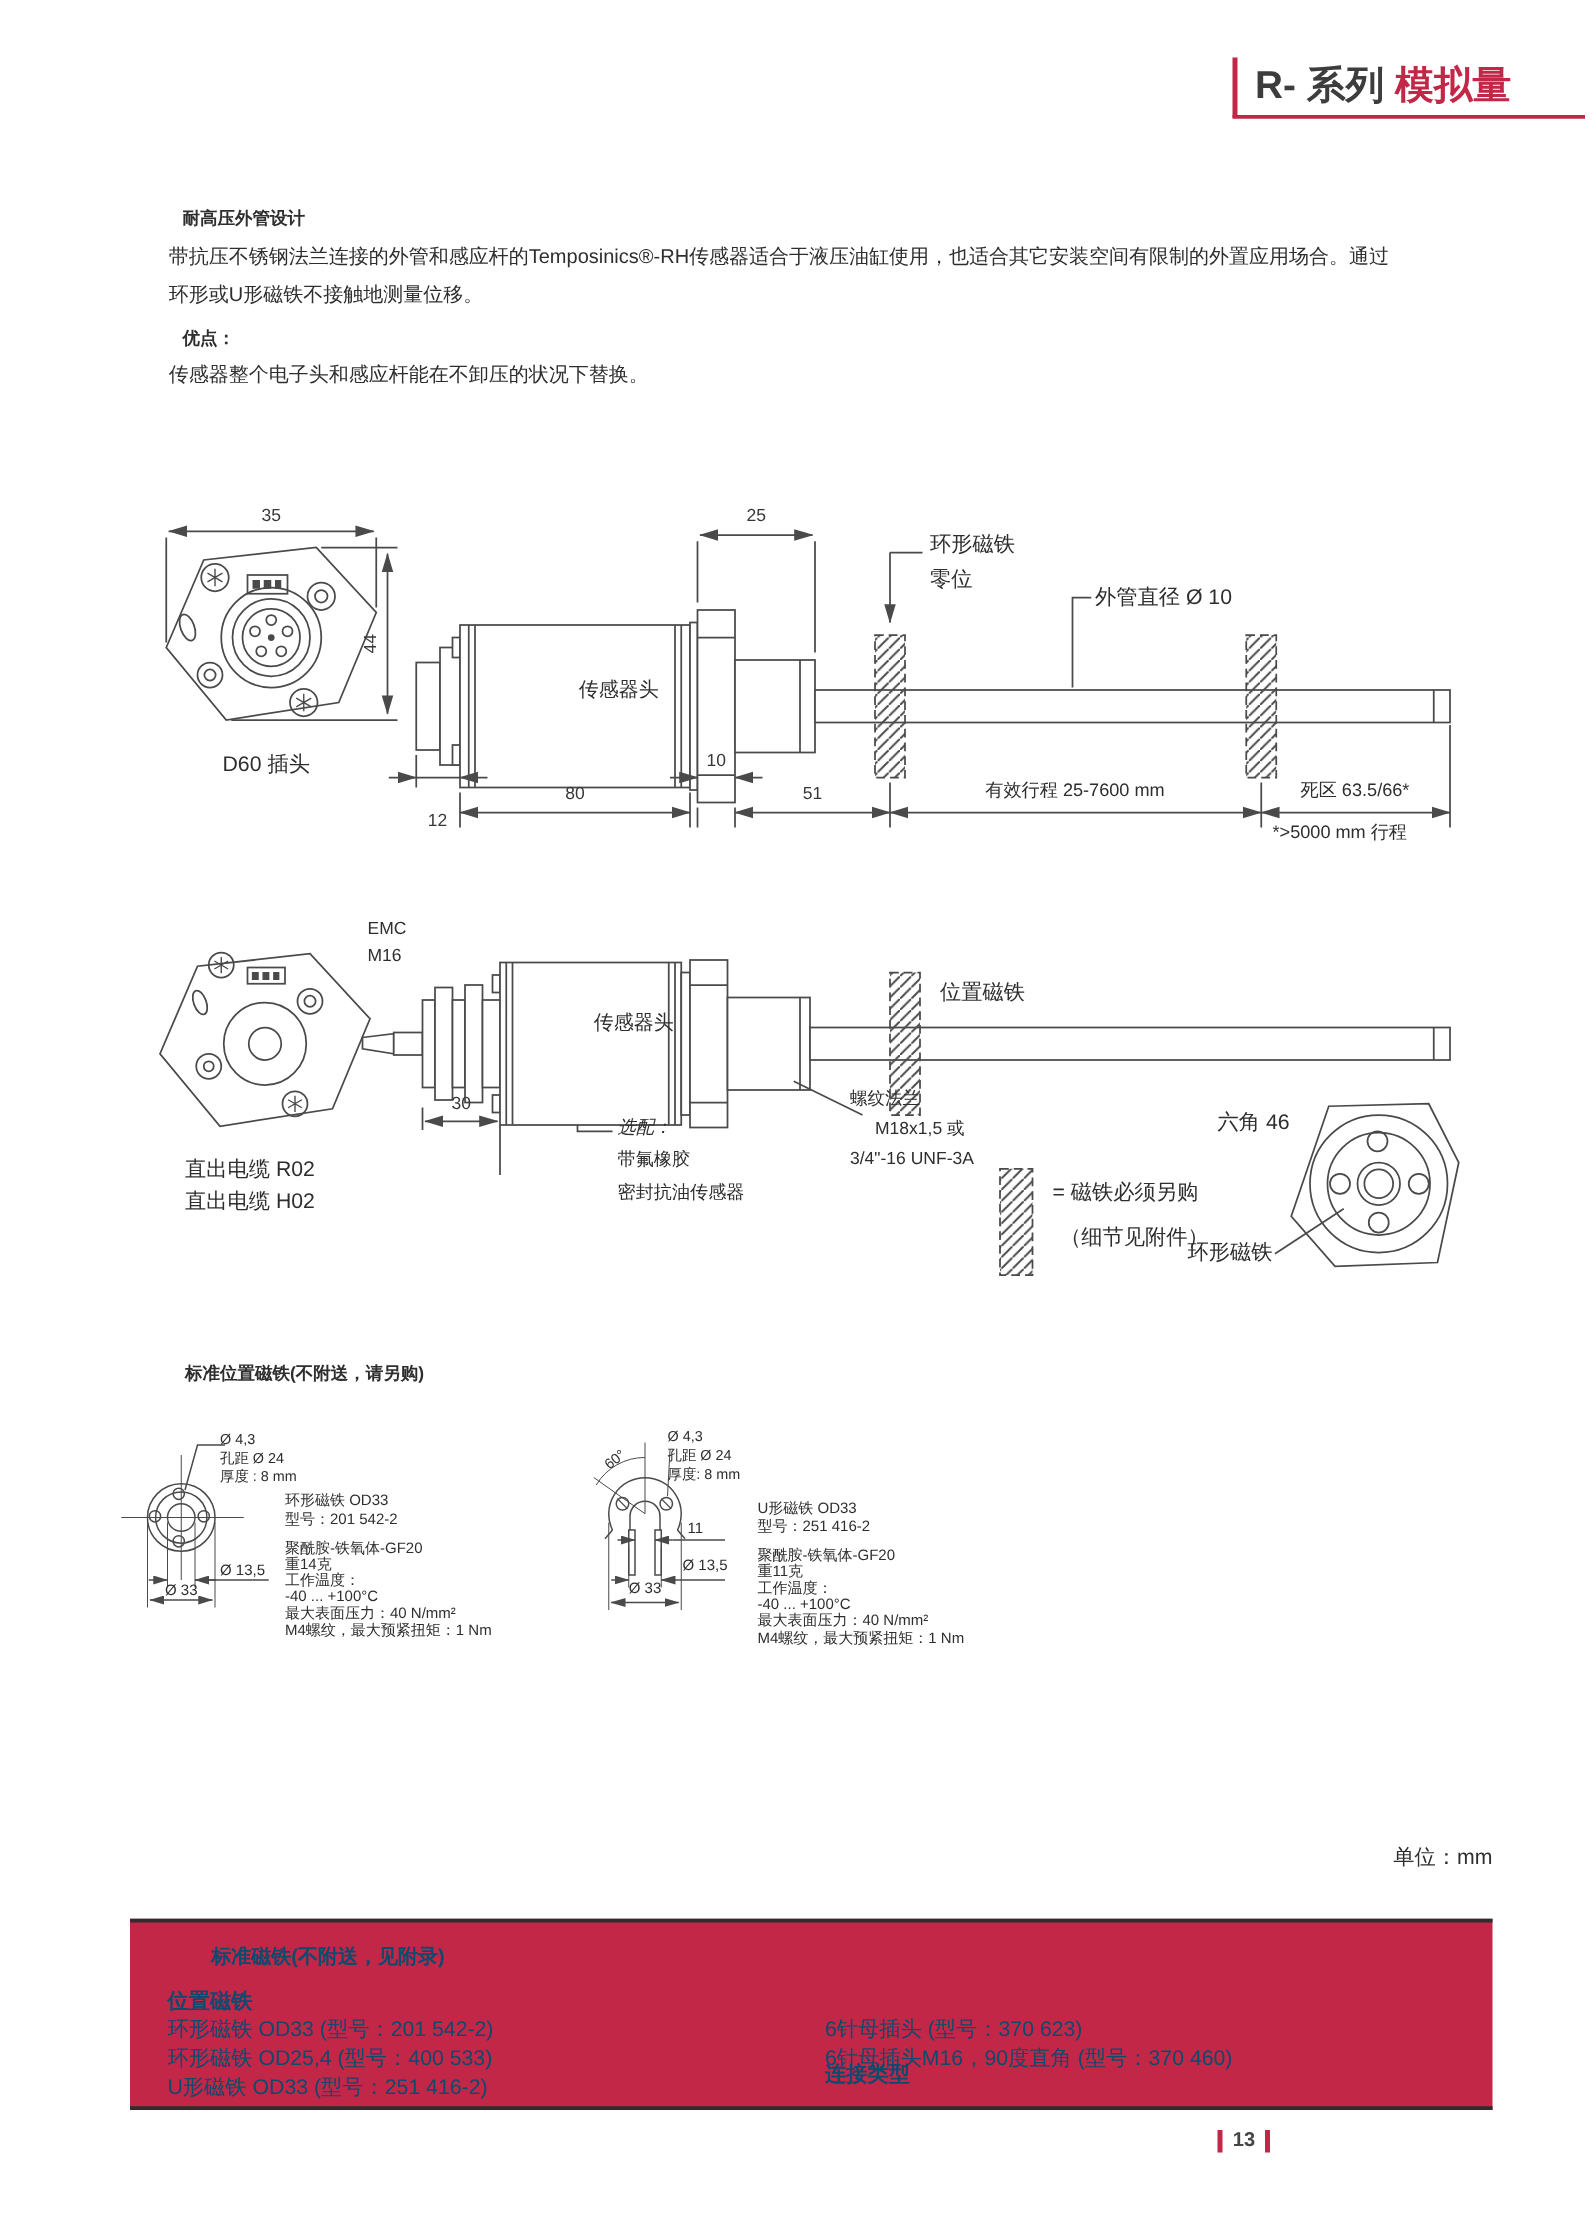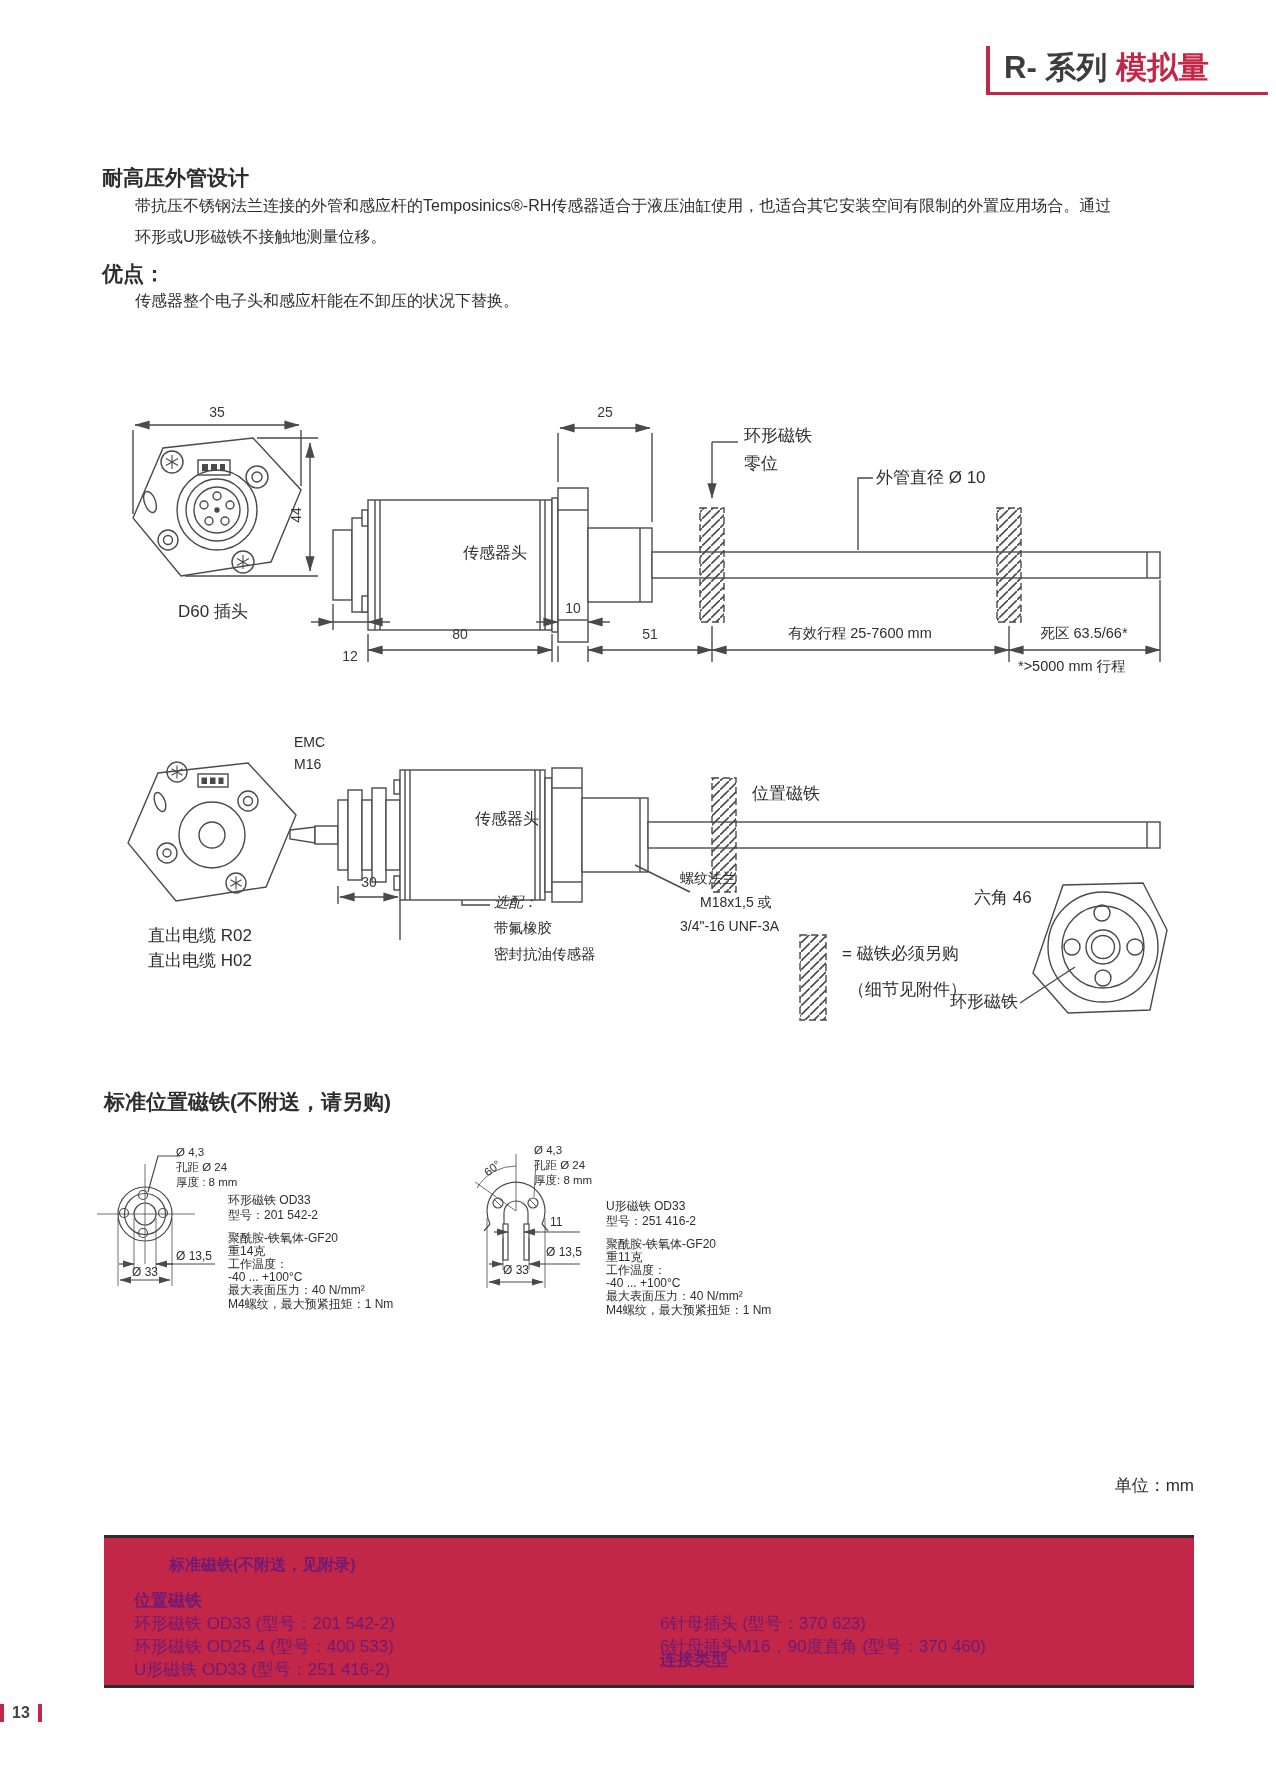--- a/index.html
+++ b/index.html
@@ -8,24 +8,24 @@
   .lbl{position:absolute;white-space:nowrap;color:#2e2e2e;line-height:1.15;}
   .b{font-weight:bold;}
   .ctr{transform:translateX(-50%);}
   .rot90{transform:translate(-50%,-50%) rotate(-90deg);}
   .s11{font-size:11.5px;}
   .s12{font-size:12px;}
   .s14{font-size:14px;}
   .s145{font-size:14.5px;}
   .s15{font-size:17px;}
   .s16{font-size:16px;margin-left:35px;}
-  .s17{font-size:21px;}
+  .s17{font-size:14px;margin-left:44px;}
   .dim{font-size:14px;color:#383838;}
   .abs{position:absolute;}
-  .panel-text{color:#701a75;position:absolute;white-space:nowrap;}
+  .panel-text{color:#0c4a6e;position:absolute;white-space:nowrap;}
   svg{position:absolute;}
 </style>
 </head>
 <body>
 
 <div class="page">
 
   <div class="abs" style="left:986px;top:46px;width:4px;height:48px;background:#c32747;"></div>
   <div class="lbl b" style="left:1004px;top:50px;font-size:31px;color:#3d3d3d;">
     <span>R- 系列</span>
@@ -339,19 +339,19 @@
   <div class="abs" style="left:104px;top:1535px;width:1090px;height:153px;background:#c32747;border-top:3px solid #2e2e2e;border-bottom:3px solid #2e2e2e;box-sizing:border-box;"></div>
   <div class="panel-text b s16" style="left:134px;top:1555px;">标准磁铁(不附送，见附录)</div>
   <div class="panel-text b s15" style="left:134px;top:1589px;">位置磁铁</div>
   <div class="panel-text s15" style="left:134px;top:1612px;">环形磁铁 OD33 (型号：201 542-2)</div>
   <div class="panel-text s15" style="left:134px;top:1635px;">环形磁铁 OD25,4 (型号：400 533)</div>
   <div class="panel-text s15" style="left:134px;top:1658px;">U形磁铁 OD33 (型号：251 416-2)</div>
   <div class="panel-text b s15" style="left:660px;top:1607px;margin-top:41px;">连接类型</div>
   <div class="panel-text s15" style="left:660px;top:1612px;">6针母插头 (型号：370 623)</div>
   <div class="panel-text s15" style="left:660px;top:1635px;">6针母插头M16，90度直角 (型号：370 460)</div>
 
-  <div class="abs" style="left:0;top:1704px;width:1016px;display:flex;justify-content:flex-start;align-items:center;gap:8px;">
+  <div class="abs" style="left:0;top:1704px;width:1016px;display:flex;justify-content:flex-end;align-items:center;gap:8px;">
     <div style="width:4px;height:18px;background:#c32747;"></div>
     <div class="b" style="font-size:16px;color:#444;">13</div>
     <div style="width:4px;height:18px;background:#c32747;"></div>
   </div>
 
 </div>
 
 </body></html>

